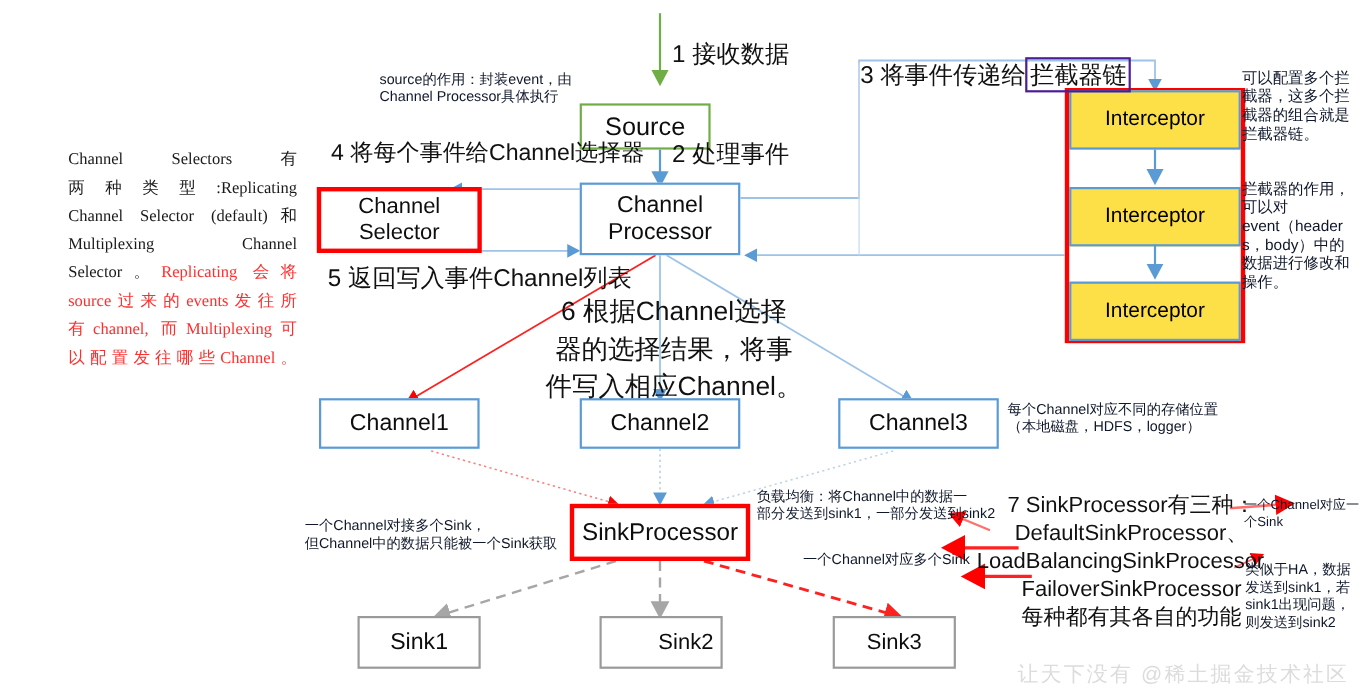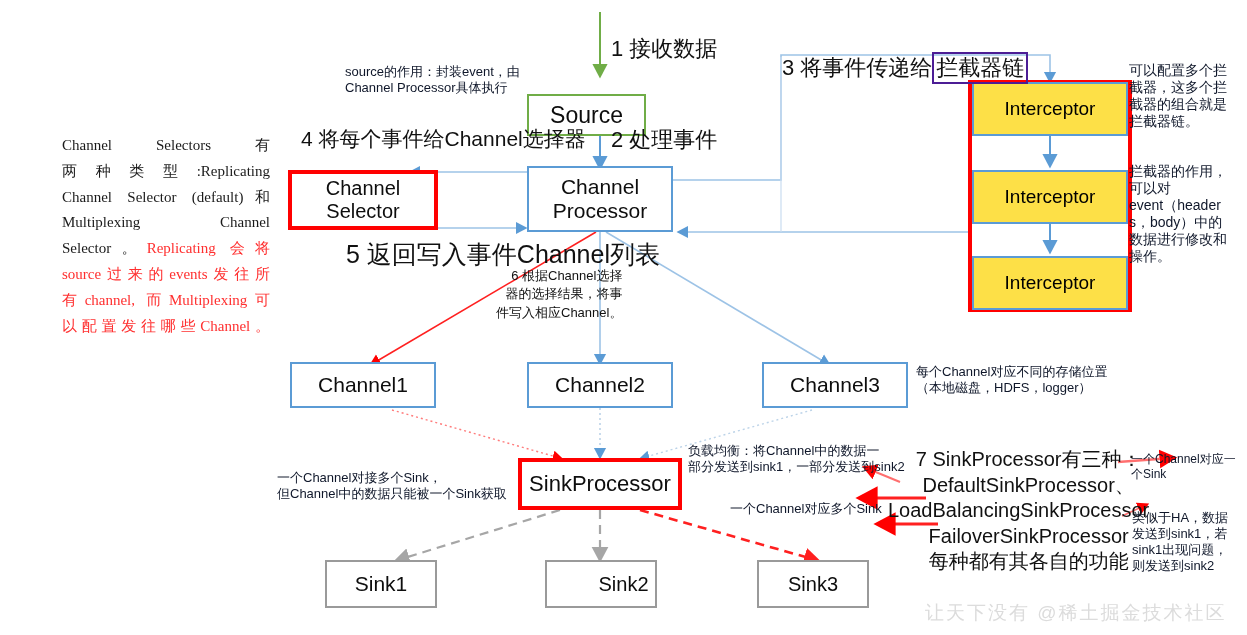--- a/index.html
+++ b/index.html
@@ -152,23 +152,23 @@
   <div class="lbl" style="left:611px;top:35px;font-size:22px;">1 接收数据</div>
 
   <div class="lbl" style="left:611px;top:126px;font-size:22px;">2 处理事件</div>
 
   <div class="lbl" style="left:782px;top:52px;font-size:22px;display:flex;align-items:center;">
     <span>3 将事件传递给</span><span class="redbox-inline">拦截器链</span>
   </div>
 
   <div class="lbl" style="left:301px;top:126px;font-size:21px;">4 将每个事件给Channel选择器</div>
 
-  <div class="lbl" style="left:298px;top:239px;font-size:25px;margin-left:48px;">5 返回写入事件Channel列表</div>
-
-  <div class="lbl" style="left:496px;top:267px;font-size:13px;text-align:right;line-height:1.42;">6 根据Channel选择
+  <div class="lbl" style="left:298px;top:239px;font-size:22px;">5 返回写入事件Channel列表</div>
+
+  <div class="lbl" style="left:496px;top:267px;font-size:24px;text-align:center;line-height:1.42;">6 根据Channel选择
 器的选择结果，将事
 件写入相应Channel。</div>
 
   <div class="lbl" style="left:888px;top:447px;font-size:20px;text-align:center;line-height:1.28;">7 SinkProcessor有三种：
 DefaultSinkProcessor、
 LoadBalancingSinkProcessor、
 FailoverSinkProcessor
 每种都有其各自的功能</div>
 
   <div class="note" style="left:345px;top:64px;font-size:13px;">source的作用：封装event，由

